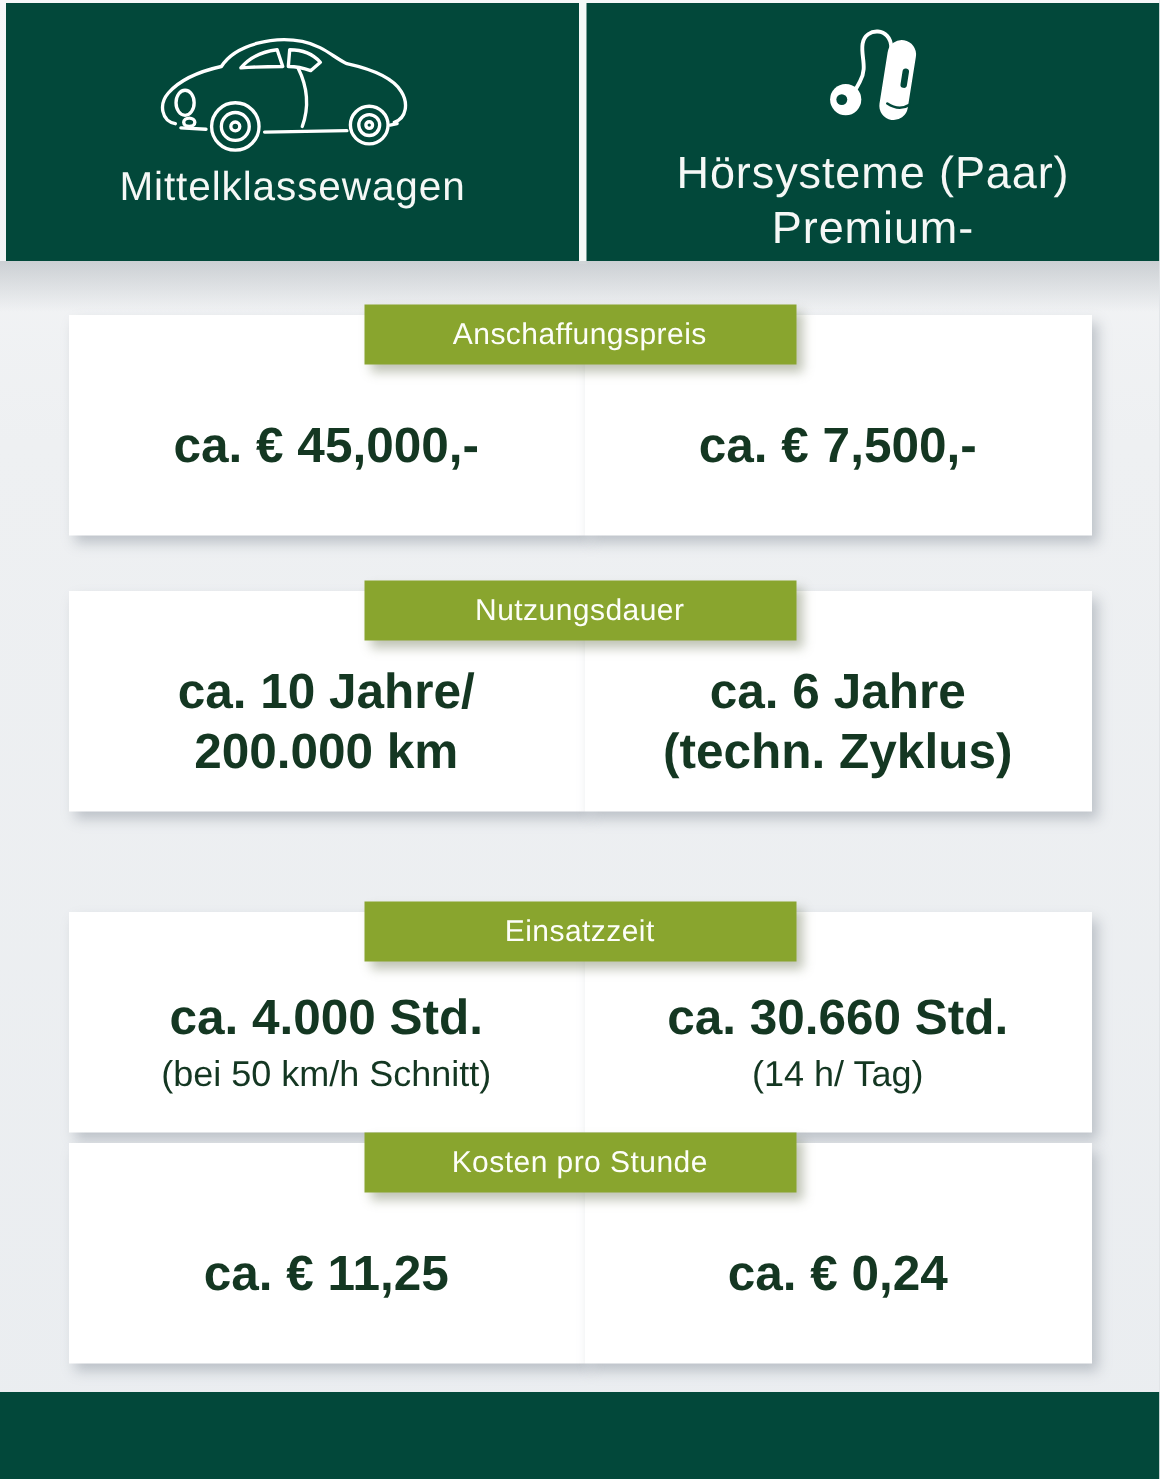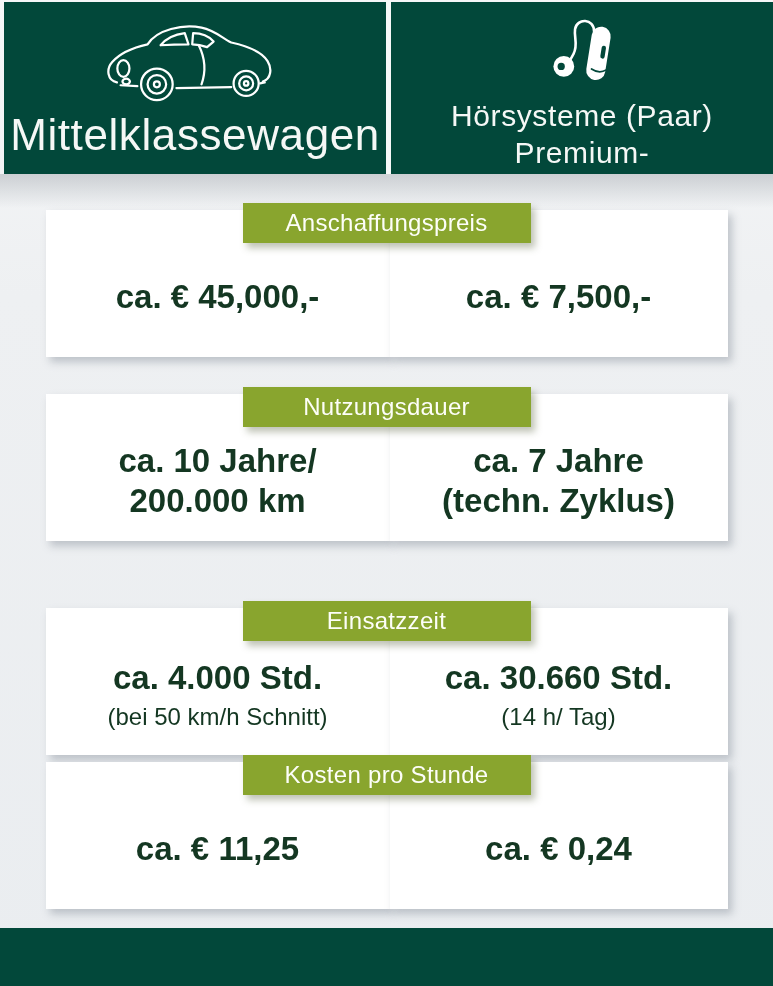--- a/index.html
+++ b/index.html
@@ -13,35 +13,35 @@
   .hdr-panel {
     position:absolute; top:2px; height:172px; background:#02483a;
     display:flex; flex-direction:column; align-items:center;
   }
   .hdr-left  { left:4px;  width:382px; }
   .hdr-right { left:391px; width:382px; }
   .hdr-divider { position:absolute; left:386px; top:0; width:5px; height:176px; background:#f6f9f8; }
   .hdr-shadow { position:absolute; left:0; top:174px; width:773px; height:34px;
     background:linear-gradient(180deg, rgba(105,115,125,0.28), rgba(105,115,125,0)); }
   .hdr-title {
-    color:#f5f8f6; font-size:44px; font-weight:500; letter-spacing:0.6px;
+    color:#f5f8f6; font-size:27px; font-weight:500; letter-spacing:0.6px;
     text-align:center; line-height:1.22;
   }
   .hdr-left .icon-wrap  { margin-top:14px; height:92px; display:flex; align-items:center; }
   .hdr-right .icon-wrap { margin-top:12px; height:84px; display:flex; align-items:center; }
   .hdr-right .hdr-title { font-size:30px; }
 
   
   .row { position:absolute; left:11px; width:751px; }
   .row-1 { top:203px; } .row-2 { top:387px; } .row-3 { top:601px; } .row-4 { top:755px; }
   .badge {
     position:absolute; left:50%; transform:translateX(-50%); top:0;
     width:288px; height:40px; background:#89a52e; z-index:2;
     display:flex; align-items:center; justify-content:center;
-    color:#fdfef8; font-size:24px; font-weight:500; letter-spacing:0.3px;
+    color:#fdfef8; font-size:20px; font-weight:500; letter-spacing:0.3px;
     box-shadow:4px 5px 7px rgba(95,105,70,0.40);
   }
   .cards { display:flex; justify-content:center; padding-top:7px; }
   .card {
     background:#ffffff; height:147px; box-shadow:4px 5px 8px rgba(130,140,150,0.45);
     display:flex; flex-direction:column; align-items:center; justify-content:center;
     padding-top:26px; box-sizing:border-box; text-align:center;
   }
   .card-left  { width:344px; }
   .card-right { width:338px; }
@@ -128,21 +128,21 @@
   </div>
 
   <div class="row row-2">
     <div class="badge">Nutzungsdauer</div>
     <div class="cards">
       <div class="card card-left">
         <div class="val">ca. 10 Jahre/</div>
         <div class="val">200.000 km</div>
       </div>
       <div class="card card-right">
-        <div class="val">ca. 7 Jahre</div>
+        <div class="val">ca. 6 Jahre</div>
         <div class="val">(techn. Zyklus)</div>
       </div>
     </div>
   </div>
 
   <div class="row row-3">
     <div class="badge">Einsatzzeit</div>
     <div class="cards">
       <div class="card card-left">
         <div class="val">ca. 4.000 Std.</div>

